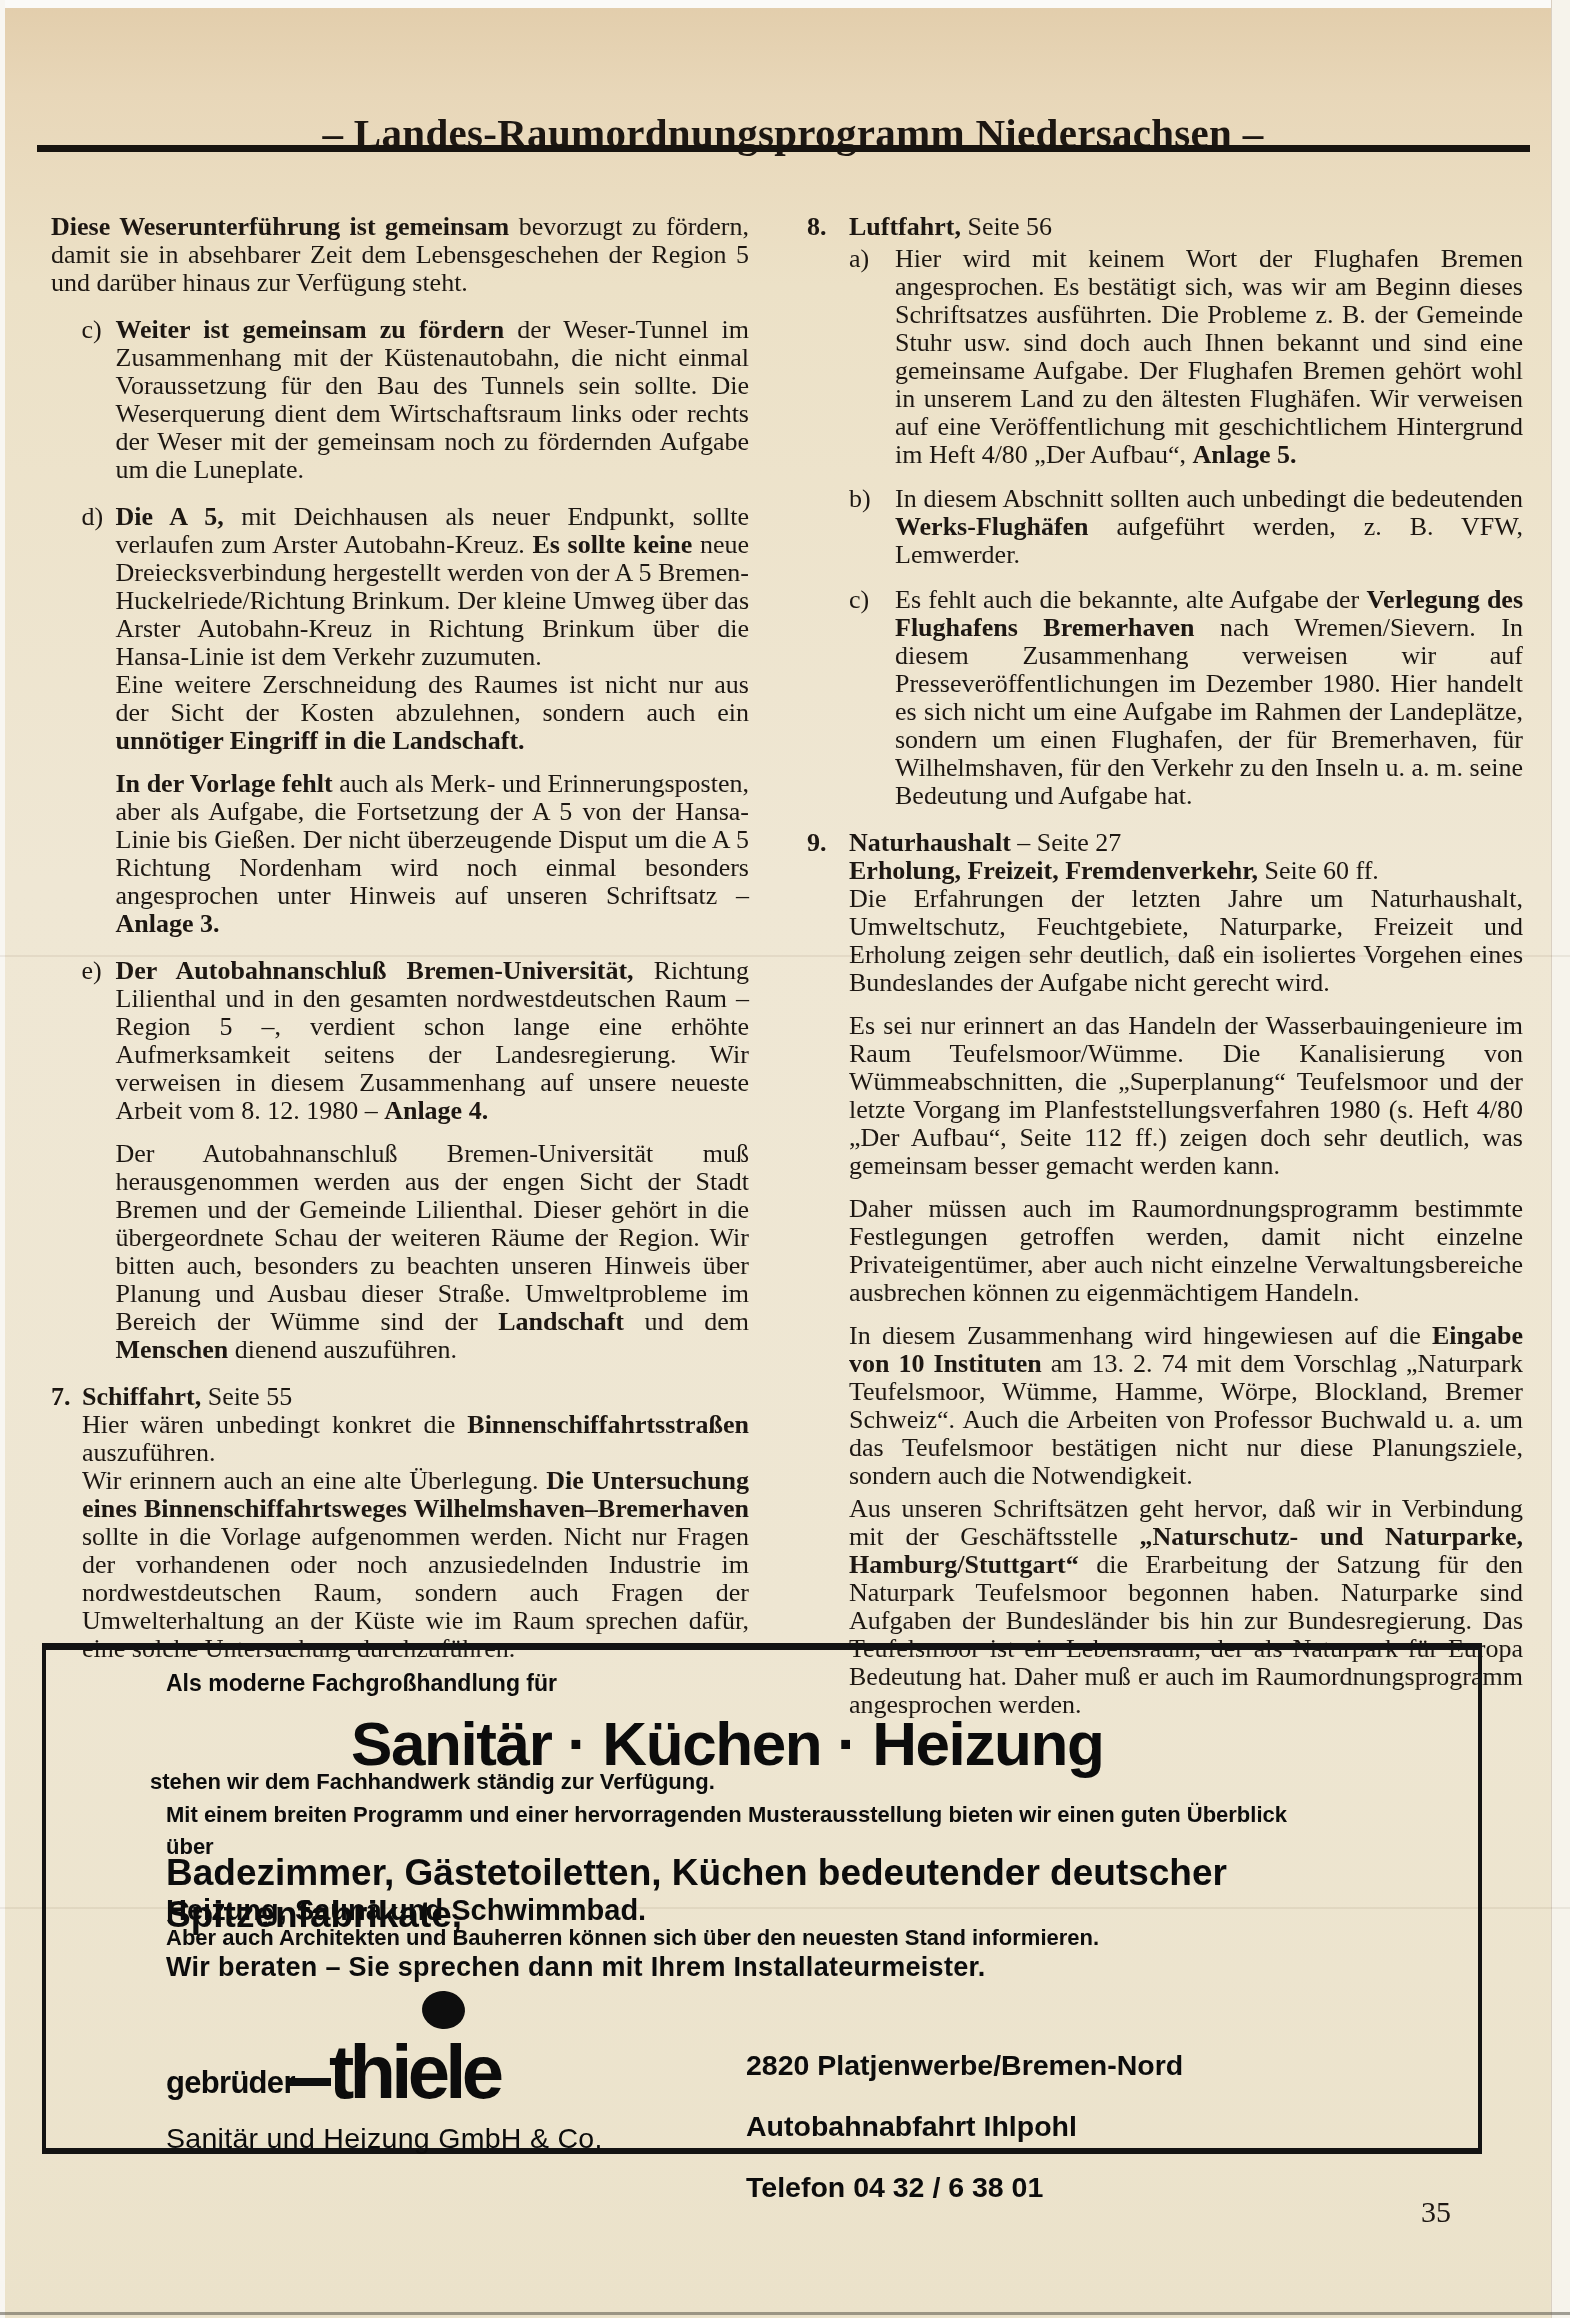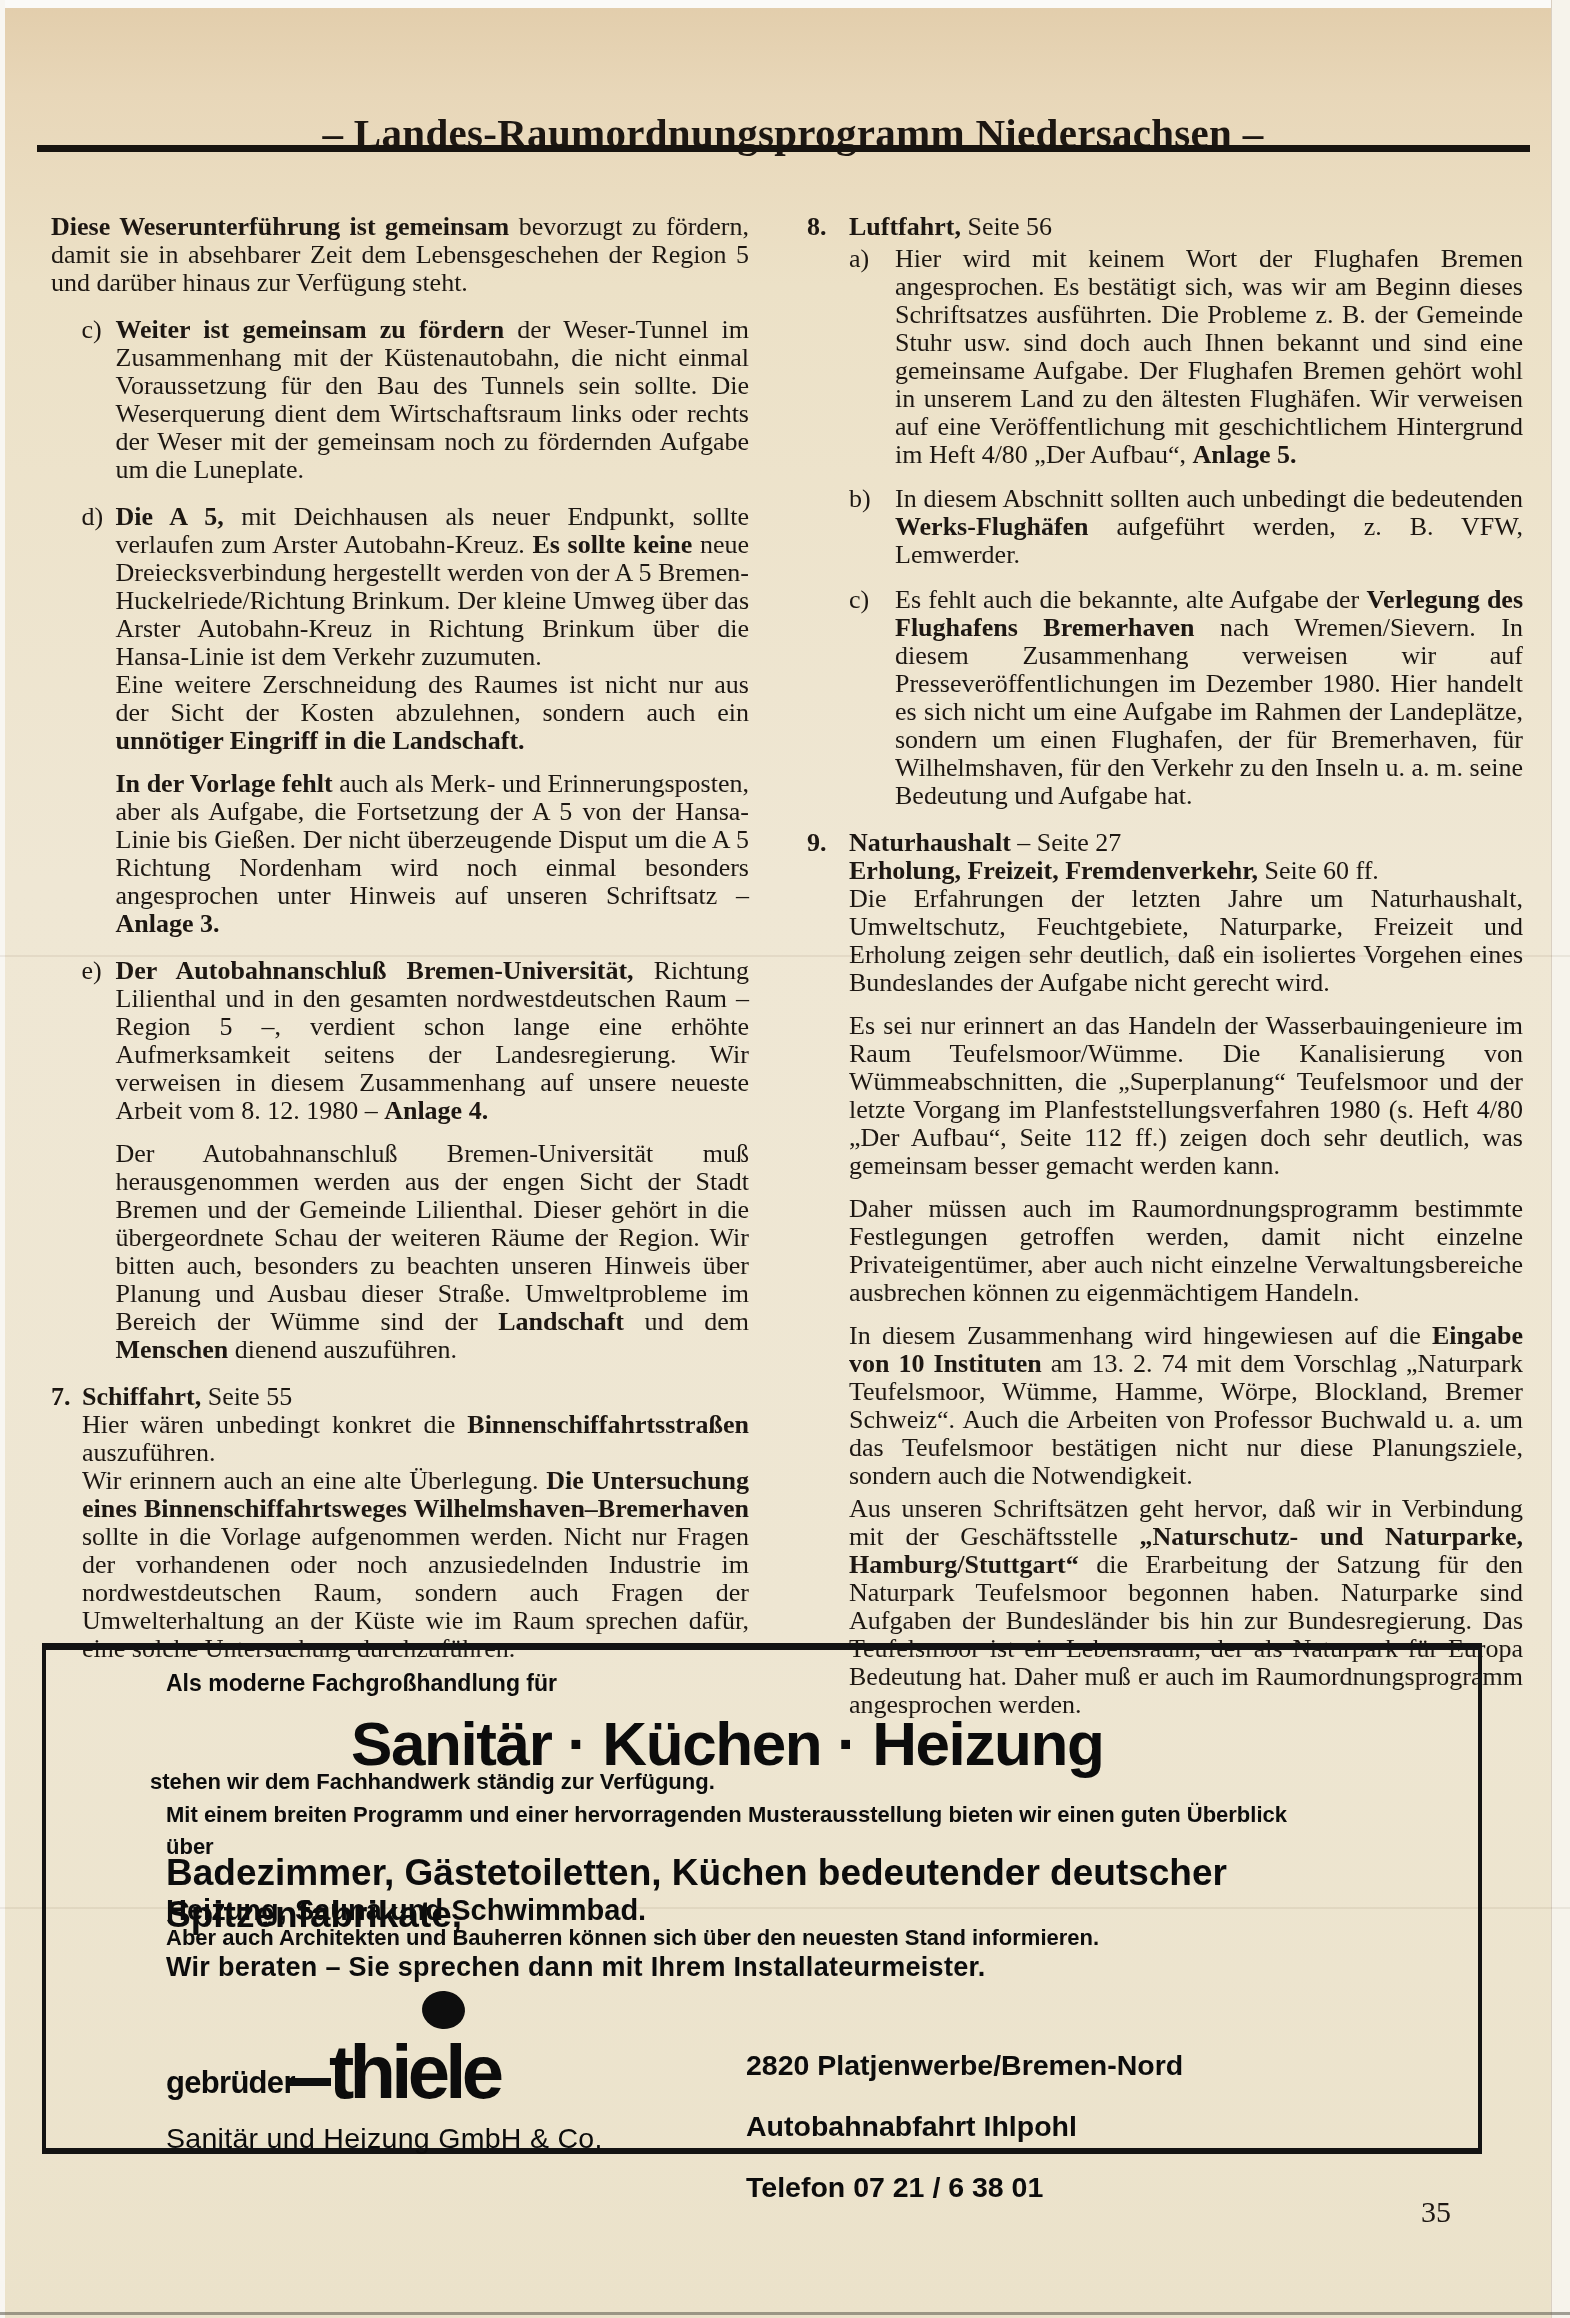--- a/index.html
+++ b/index.html
@@ -170,21 +170,21 @@
     <div class="logo-row">
       <div class="logo-drop"></div>
       <span class="logo-prefix">gebrüder</span>
       <div class="logo-bridge"></div>
       <span class="logo-name">thiele</span>
       <span class="logo-sub">Sanitär und Heizung GmbH &amp; Co.</span>
 
       <div class="contact">
         <div>2820 Platjenwerbe/Bremen-Nord</div>
         <div>Autobahnabfahrt Ihlpohl</div>
-        <div>Telefon 07 21 / 6 38 01</div>
+        <div>Telefon 04 32 / 6 38 01</div>
       </div>
     </div>
   </div>
 
   <div class="pagenum">35</div>
 
 </div>
 
 
 </body></html>

